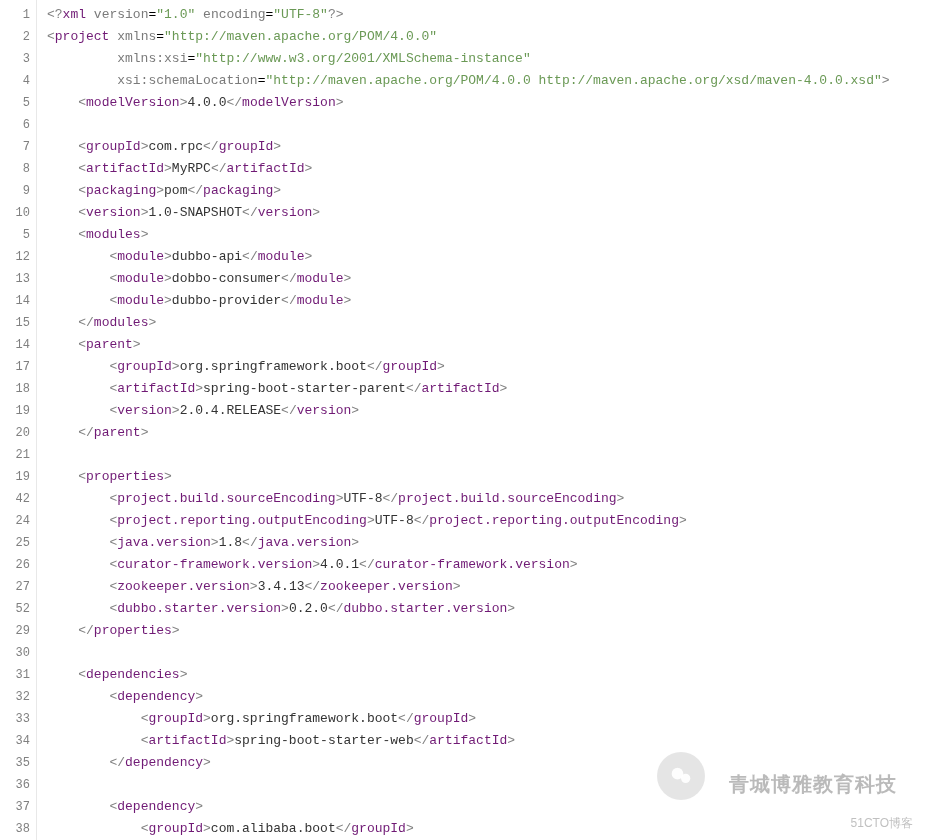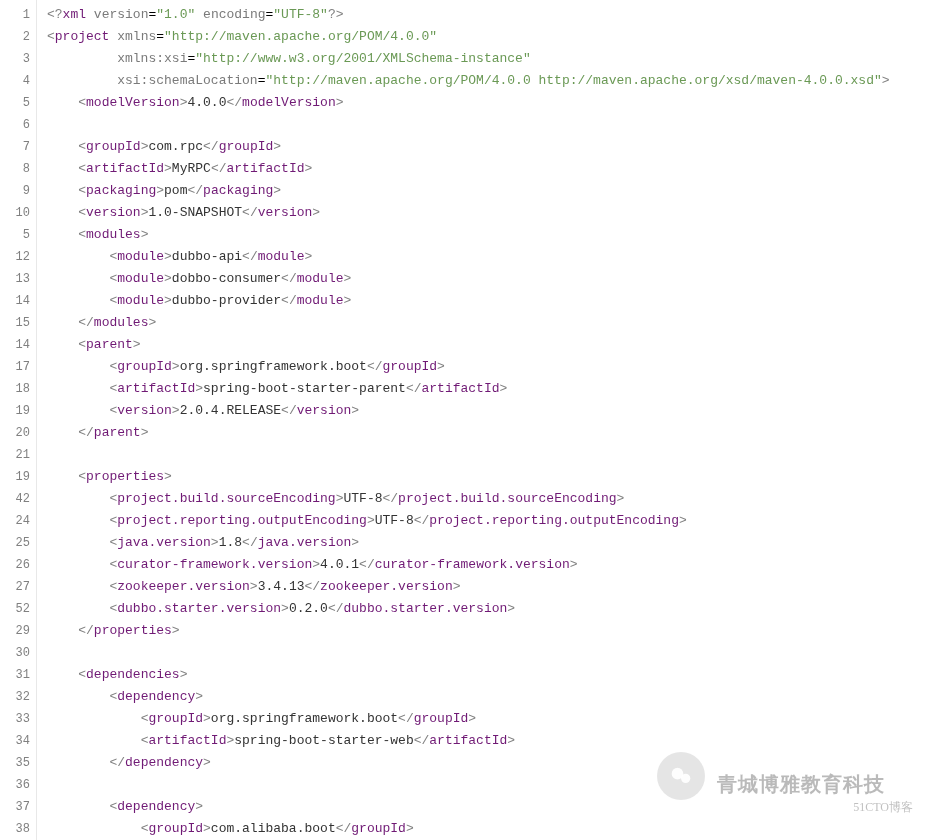--- a/index.html
+++ b/index.html
@@ -58,33 +58,33 @@
     background: rgba(180,180,180,0.35);
     border-radius: 50%;
     display: flex;
     align-items: center;
     justify-content: center;
     font-size: 28px;
     color: rgba(255,255,255,0.8);
   }
   .watermark-text {
     position: absolute;
-    right: 40px;
+    right: 28px;
     bottom: 42px;
     font-family: sans-serif;
     font-size: 20px;
     font-weight: 600;
     color: rgba(140,140,140,0.6);
     letter-spacing: 1px;
   }
   .watermark-sub {
     position: absolute;
     right: 12px;
-    bottom: 24px;
-    font-family: Liberation Serif, serif;
+    bottom: 8px;
+    font-family: Liberation Sans, sans-serif;
     font-size: 12px;
     color: rgba(140,140,140,0.55);
   }
 </style>
 </head>
 <body>
 
 <div class="editor">
   <div class="gutter" id="gutter">
       <div>1</div>

